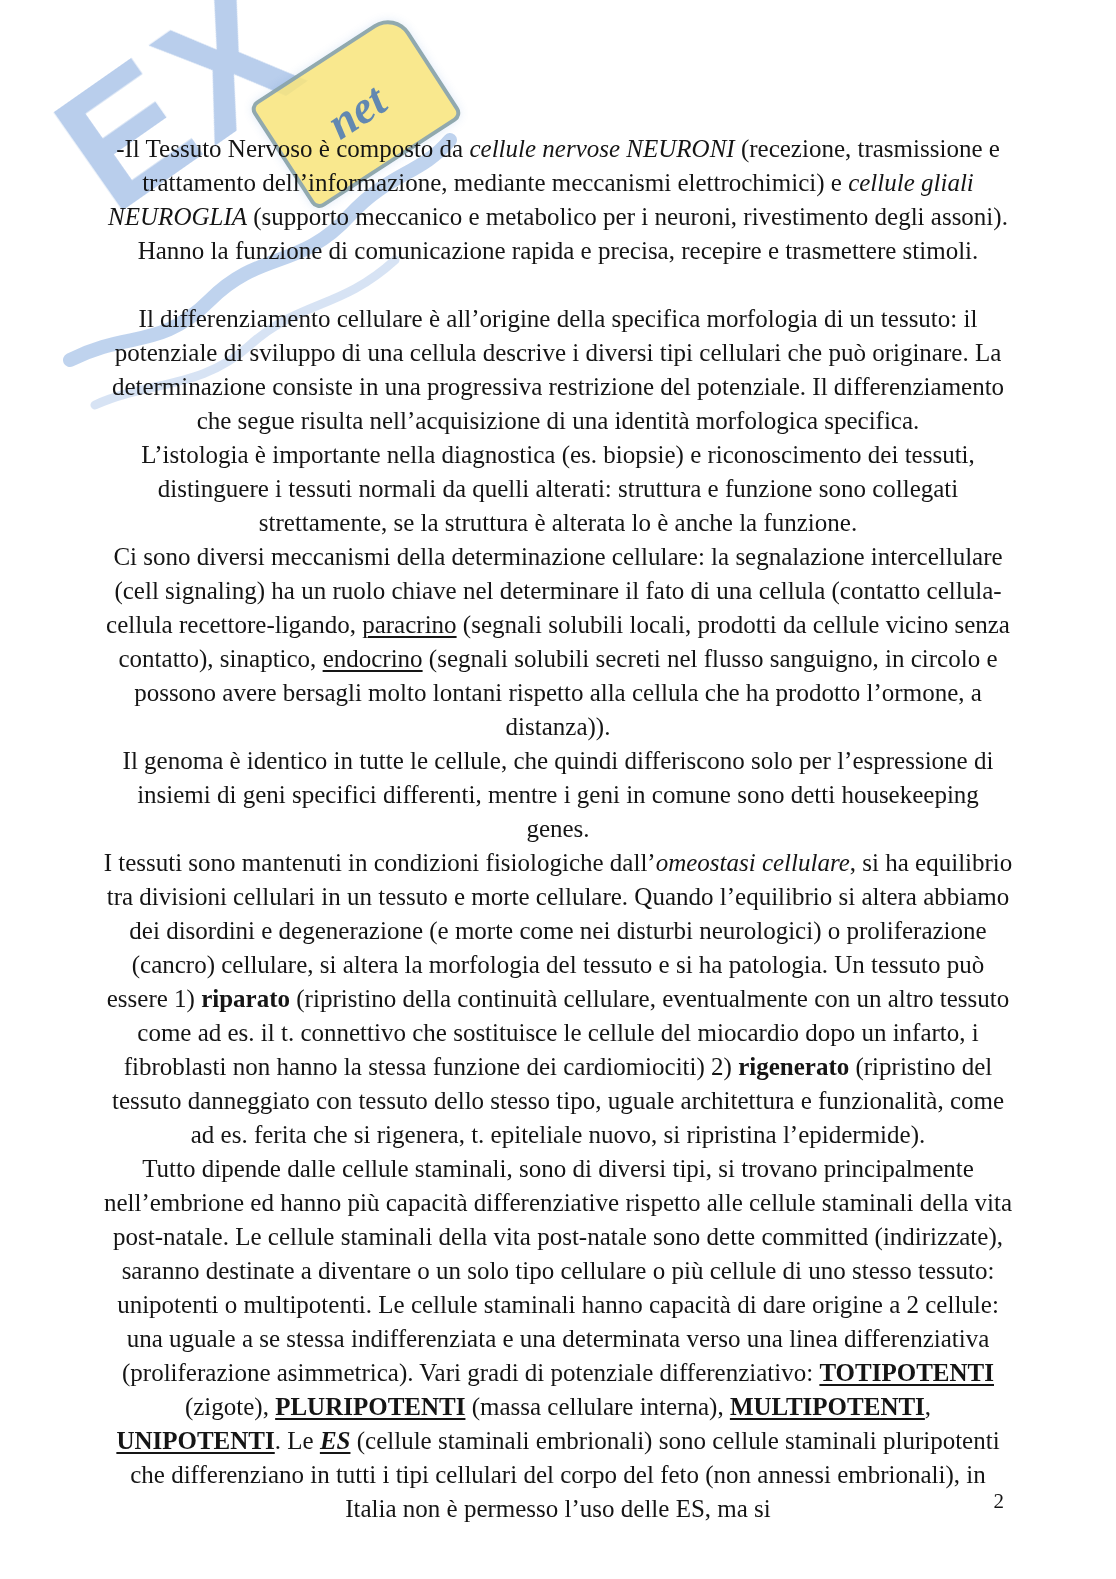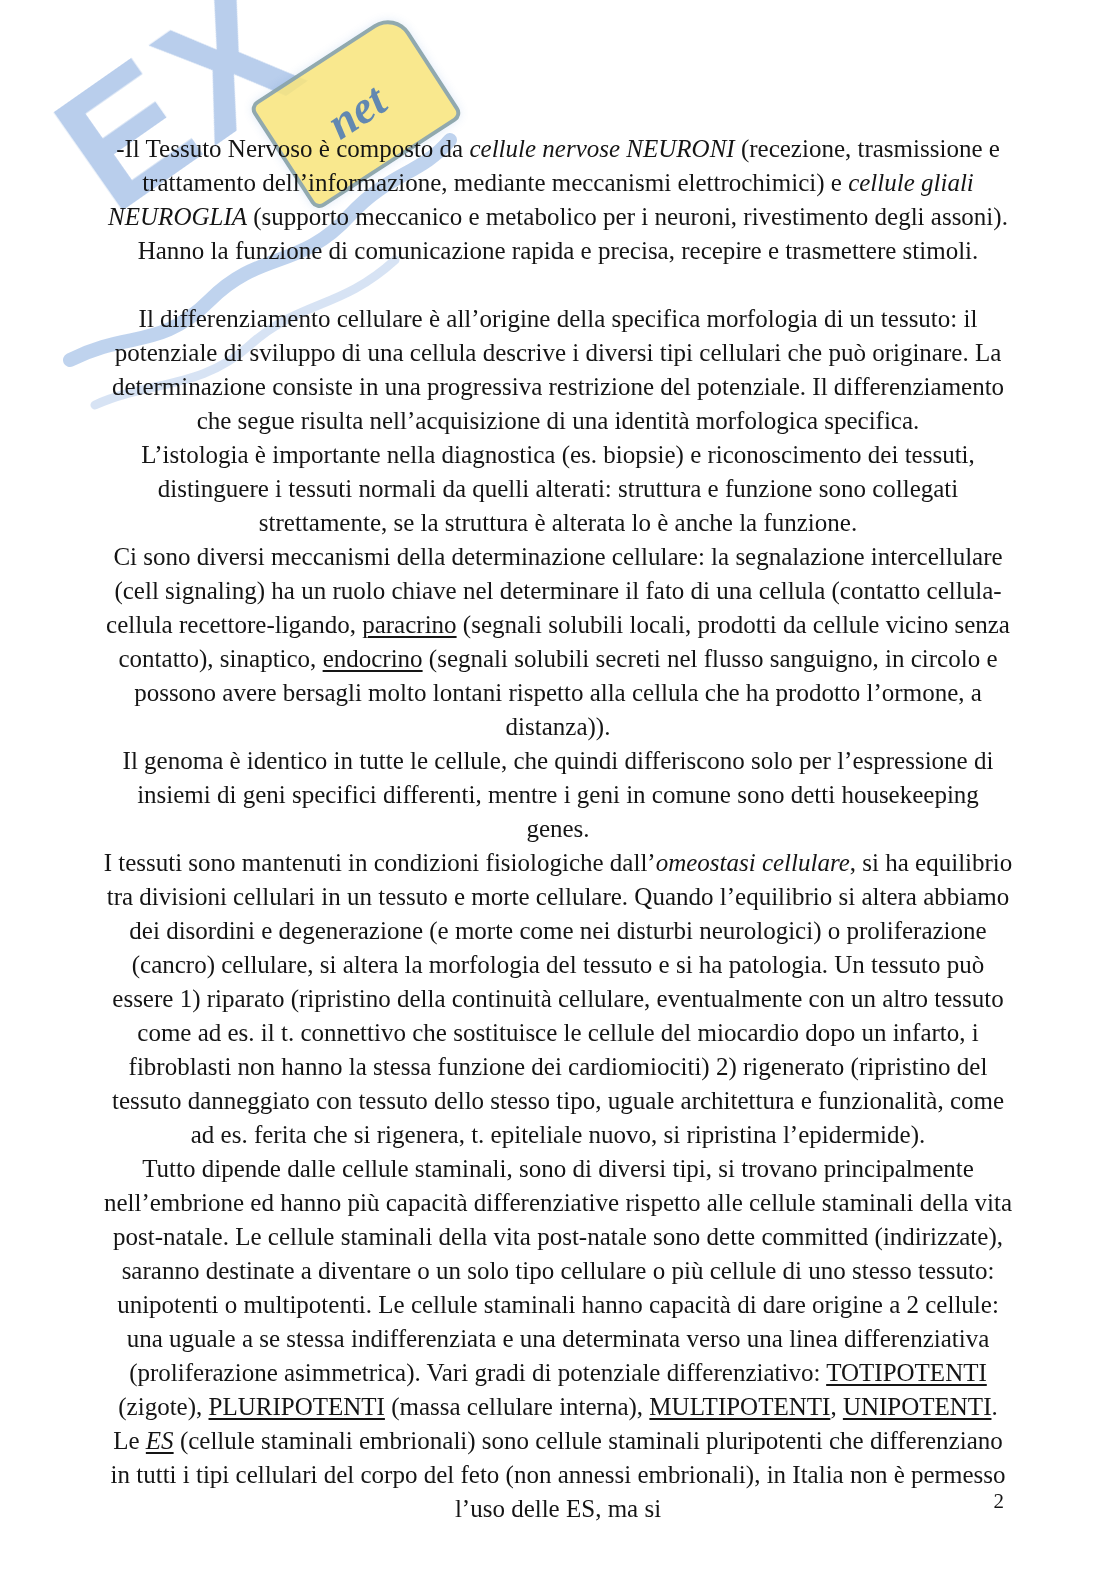--- a/index.html
+++ b/index.html
@@ -81,21 +81,21 @@
     line-height: 34px;
     color: #151515;
     text-align: center;
   }
   .para {
     margin: 0;
   }
   .para.gap {
     margin-bottom: 33.5px;
   }
-  .b { font-weight: normal; }
+  .b { font-weight: bold; }
   .i { font-style: italic; }
   .u {
     text-decoration: underline;
     text-decoration-thickness: 2px;
     text-underline-offset: 3px;
   }
 
   .page-number {
     position: absolute;
     right: 112px;

